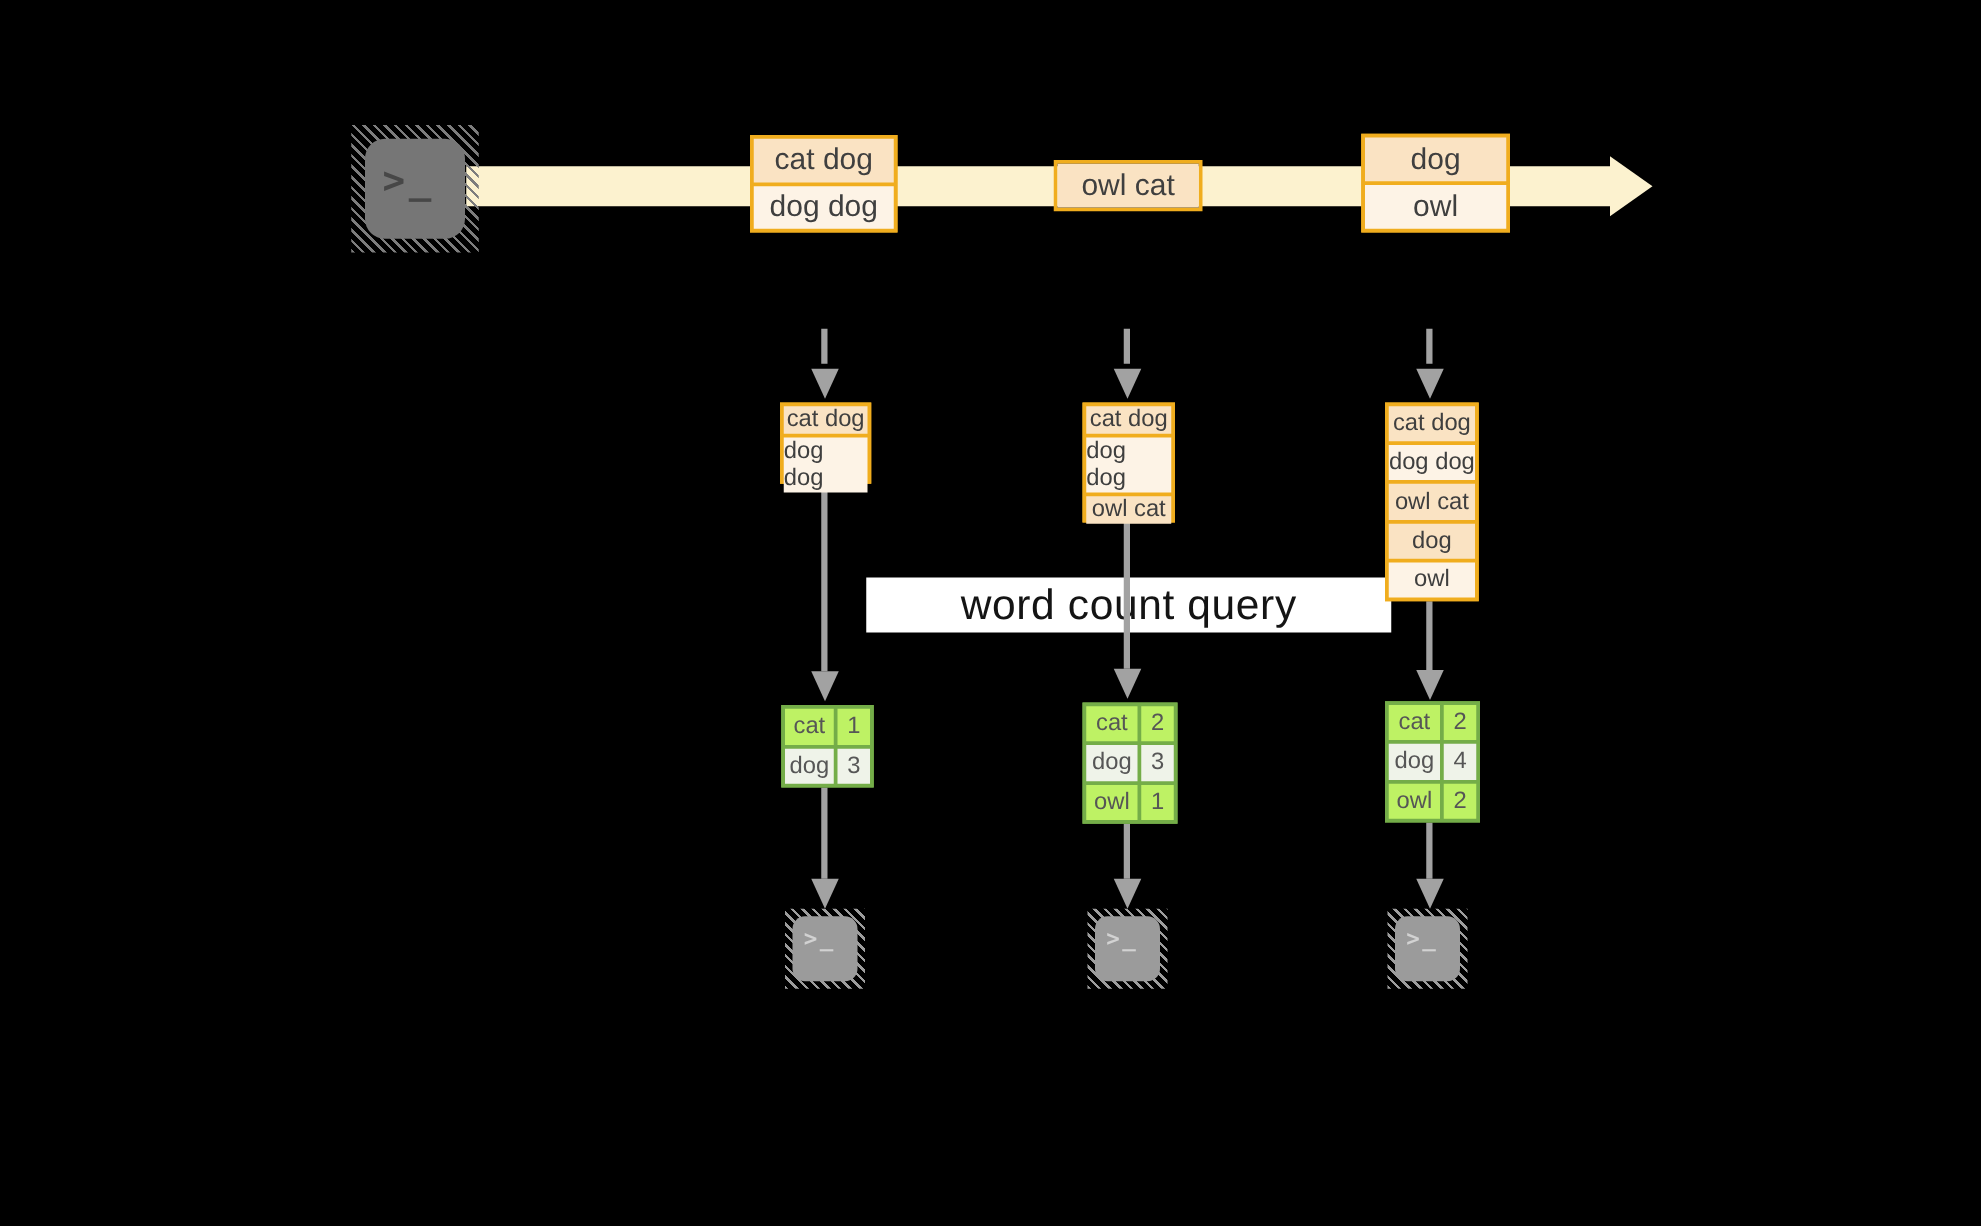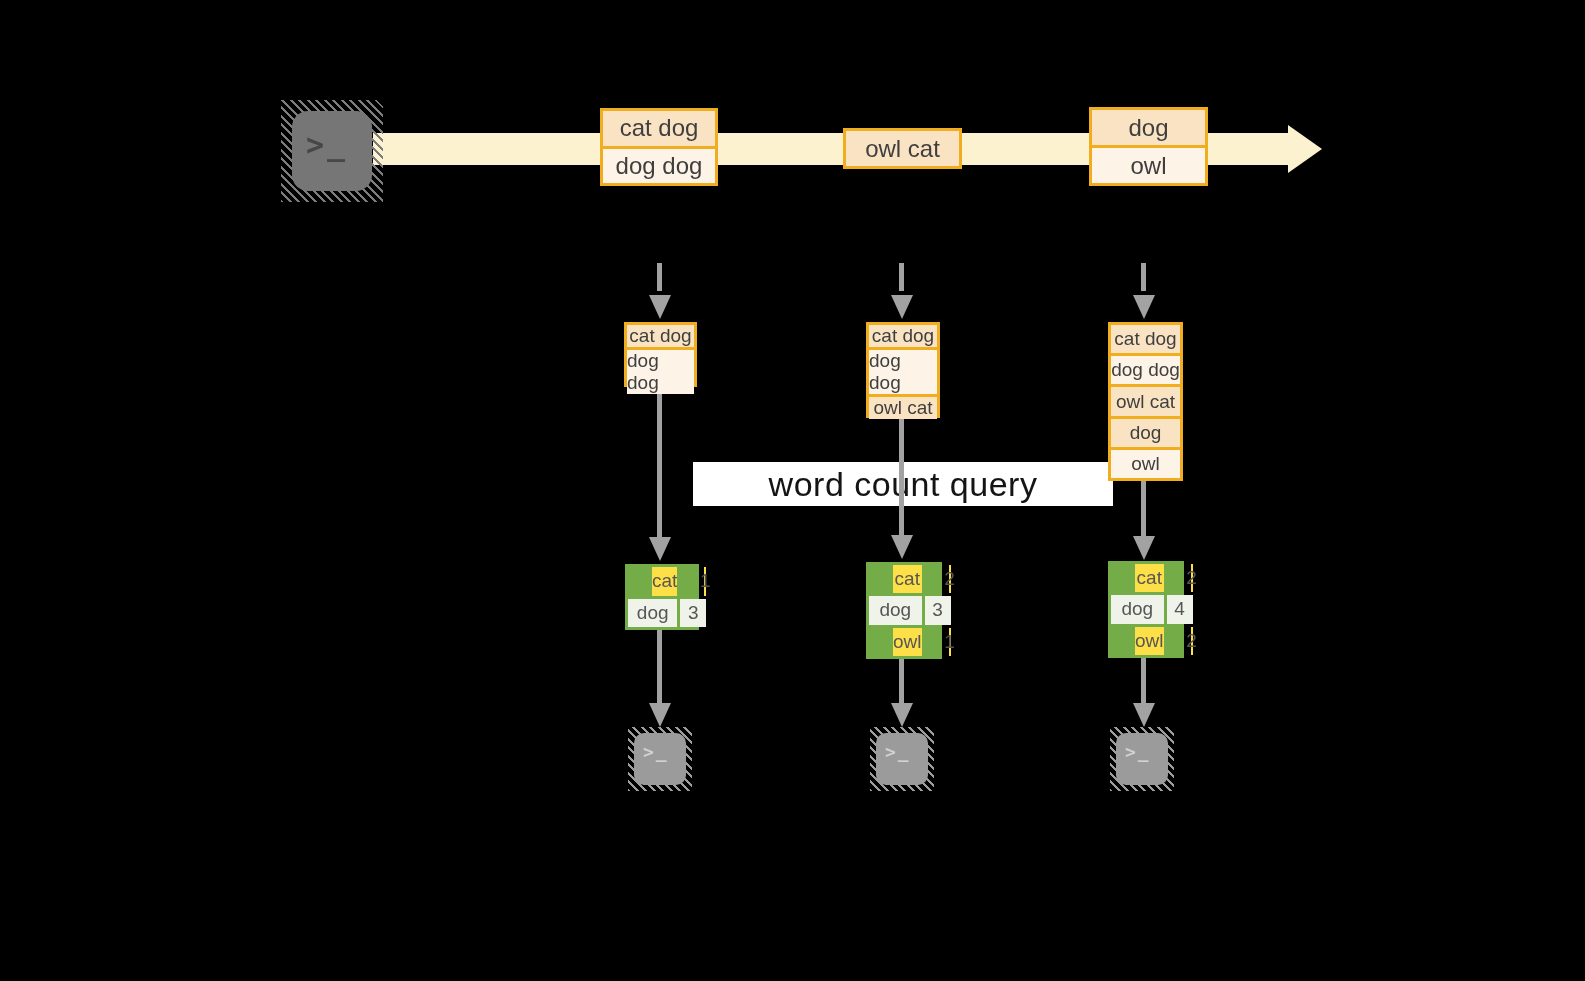--- a/index.html
+++ b/index.html
@@ -36,21 +36,21 @@
 
   
   .query-label{left:693px;top:462px;width:420px;height:44px;background:#ffffff;z-index:5;
                display:flex;align-items:center;justify-content:center;
                font-size:34px;font-weight:300;color:#141414;letter-spacing:0.5px;}
 
   
   .gtable{box-sizing:border-box;border:3px solid #74ad48;background:#74ad48;z-index:7;
           display:grid;grid-template-columns:1fr 26px;gap:3px;grid-auto-rows:1fr;}
   .gtable .cell{display:flex;align-items:center;justify-content:center;font-size:19px;color:#565656;}
-  .gcell-dark{background:#fde047;margin-left:24px;}
+  .gcell-dark{background:#bef264;}
   .gcell-light{background:#eff3e9;}
   #tb1{left:625px;top:564px;width:74px;height:66px;}
   #tb2{left:866px;top:562px;width:76px;height:97px;}
   #tb3{left:1108px;top:561px;width:76px;height:97px;}
 
   
   .hatch{z-index:2;}
   .hatch-dark{background:repeating-linear-gradient(45deg,#7d7d7d 0 2px,rgba(0,0,0,0) 2px 6px);}
   .hatch-light{background:repeating-linear-gradient(45deg,#9d9d9d 0 2px,rgba(0,0,0,0) 2px 6px);}
   .term-body{position:absolute;border-radius:16px;}

